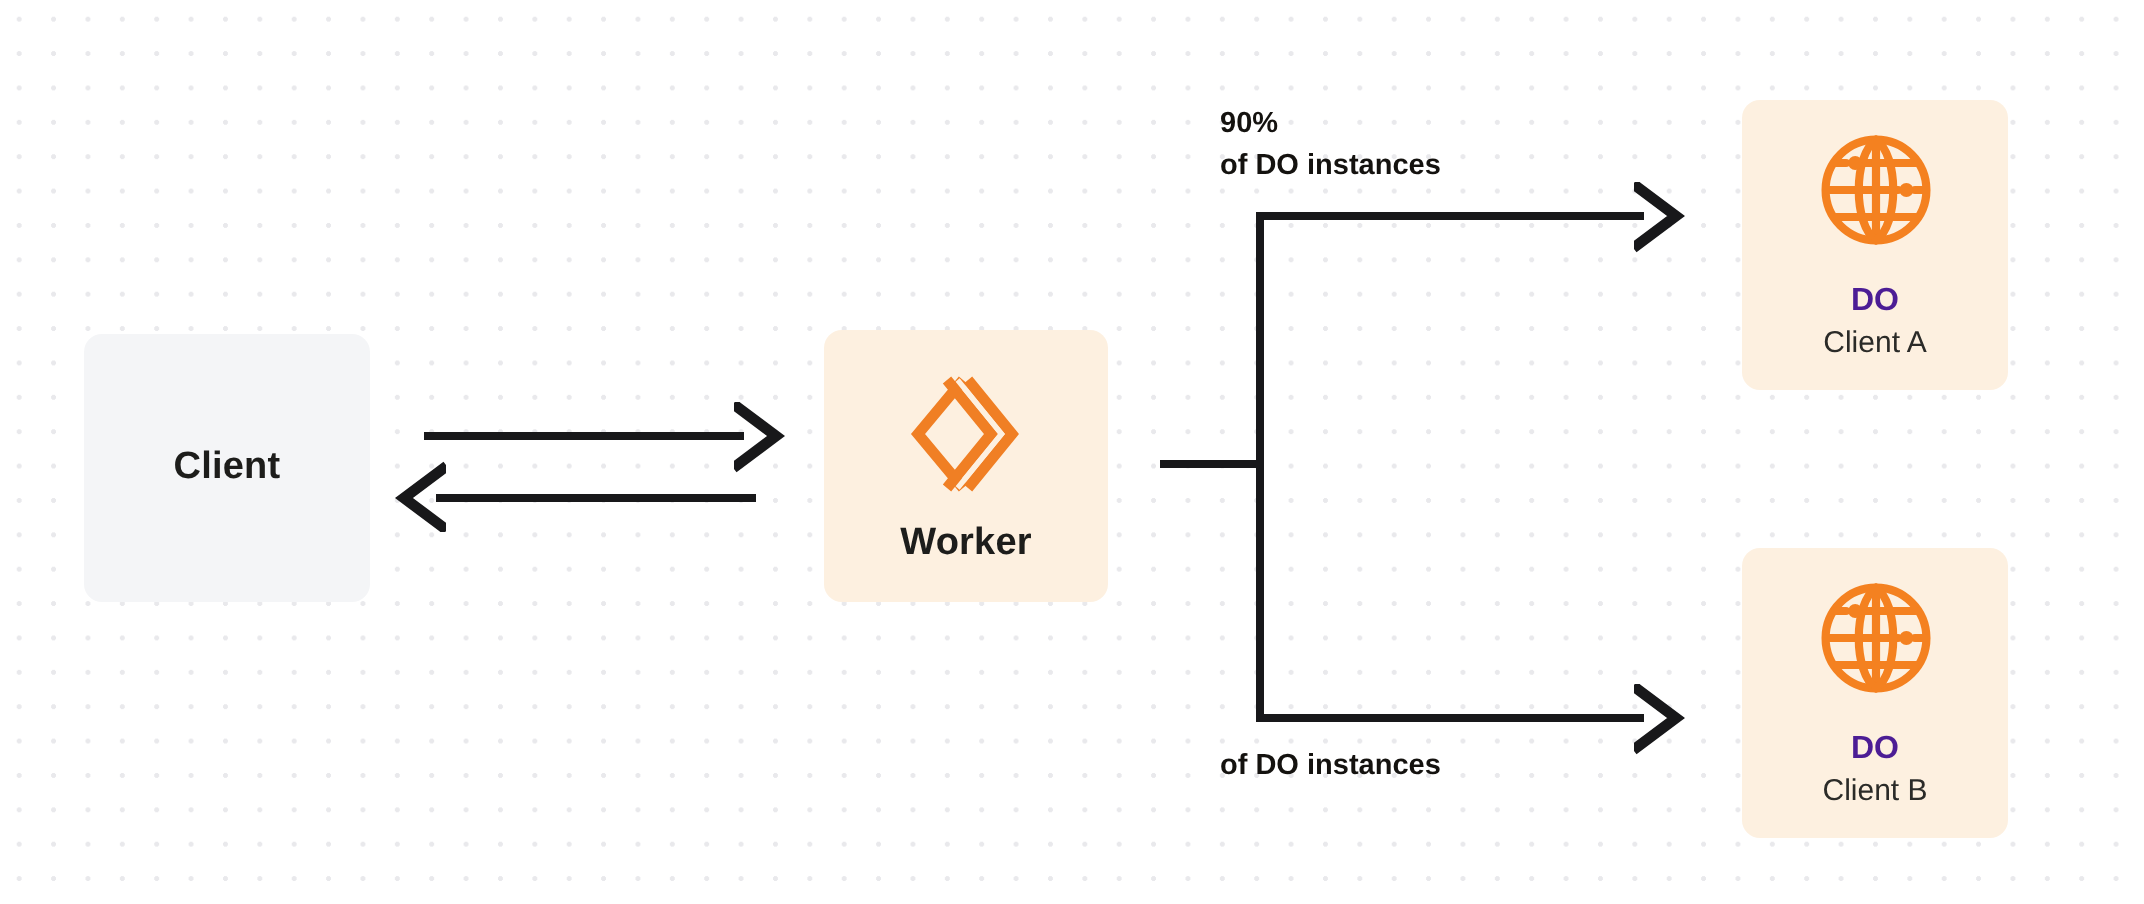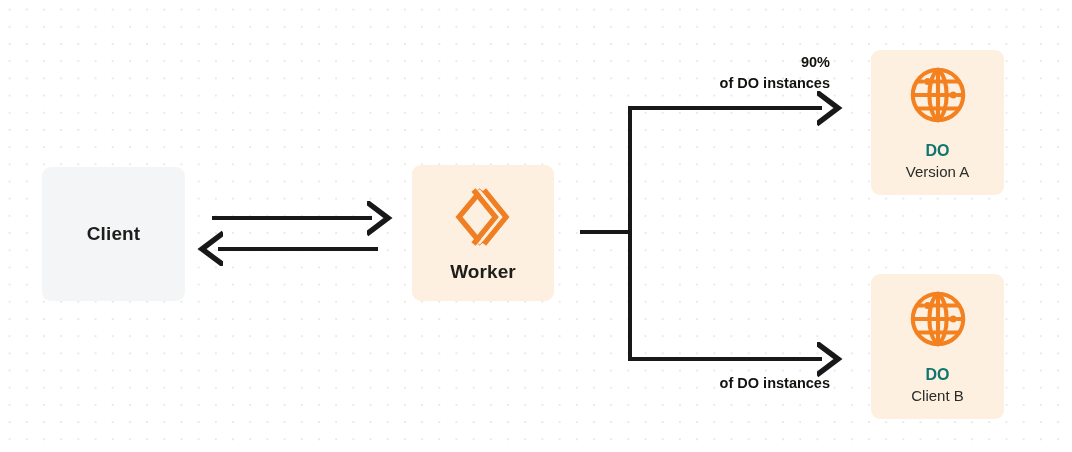--- a/index.html
+++ b/index.html
@@ -59,21 +59,21 @@
   .node-title {
     font-size: 19px;
     font-weight: bold;
     color: #1d1d1b;
     letter-spacing: 0.1px;
     line-height: 1.1;
   }
   .node-title-sm {
     font-size: 16px;
     font-weight: bold;
-    color: #0f766e;
+    color: #4c1d95;
     line-height: 1.1;
   }
   .node-sub {
     font-size: 15px;
     font-weight: normal;
     color: #2b2b28;
     line-height: 1.2;
     margin-top: 3px;
   }
   .icon-worker {
@@ -92,21 +92,21 @@
     top: 0;
     width: 1072px;
     height: 452px;
     pointer-events: none;
   }
   .edge-label {
     position: absolute;
     font-size: 14.5px;
     font-weight: bold;
     color: #14120f;
-    text-align: right;
+    text-align: left;
     line-height: 1.42;
     white-space: nowrap;
   }
   .label-90 {
     left: 610px;
     top: 52px;
     width: 220px;
   }
   .label-10 {
     left: 610px;
@@ -199,21 +199,21 @@
 
           <path d="M31,5.9 C19.5,13.5 19.5,48.5 31,56.1"></path>
           <path d="M31,5.9 C42.5,13.5 42.5,48.5 31,56.1"></path>
         </g>
 
         <circle cx="20.6" cy="17.5" r="3.5" fill="#f48120"></circle>
         <circle cx="46.2" cy="31.0" r="3.5" fill="#f48120"></circle>
       </svg>
     </div>
     <div class="node-title-sm">DO</div>
-    <div class="node-sub">Version A</div>
+    <div class="node-sub">Client A</div>
   </div>
 
   <div class="node node-do-b">
     <div class="icon-globe">
       <svg viewBox="0 0 62 62" width="62" height="62">
         <g fill="none" stroke="#f48120" stroke-width="4.1" stroke-linecap="round">
           <circle cx="31" cy="31" r="25.2"></circle>
           <path d="M6.2,31 L42.0,31"></path>
           <path d="M50.5,31 L56.0,31"></path>
           <path d="M11.2,17.5 L16.0,17.5"></path>

